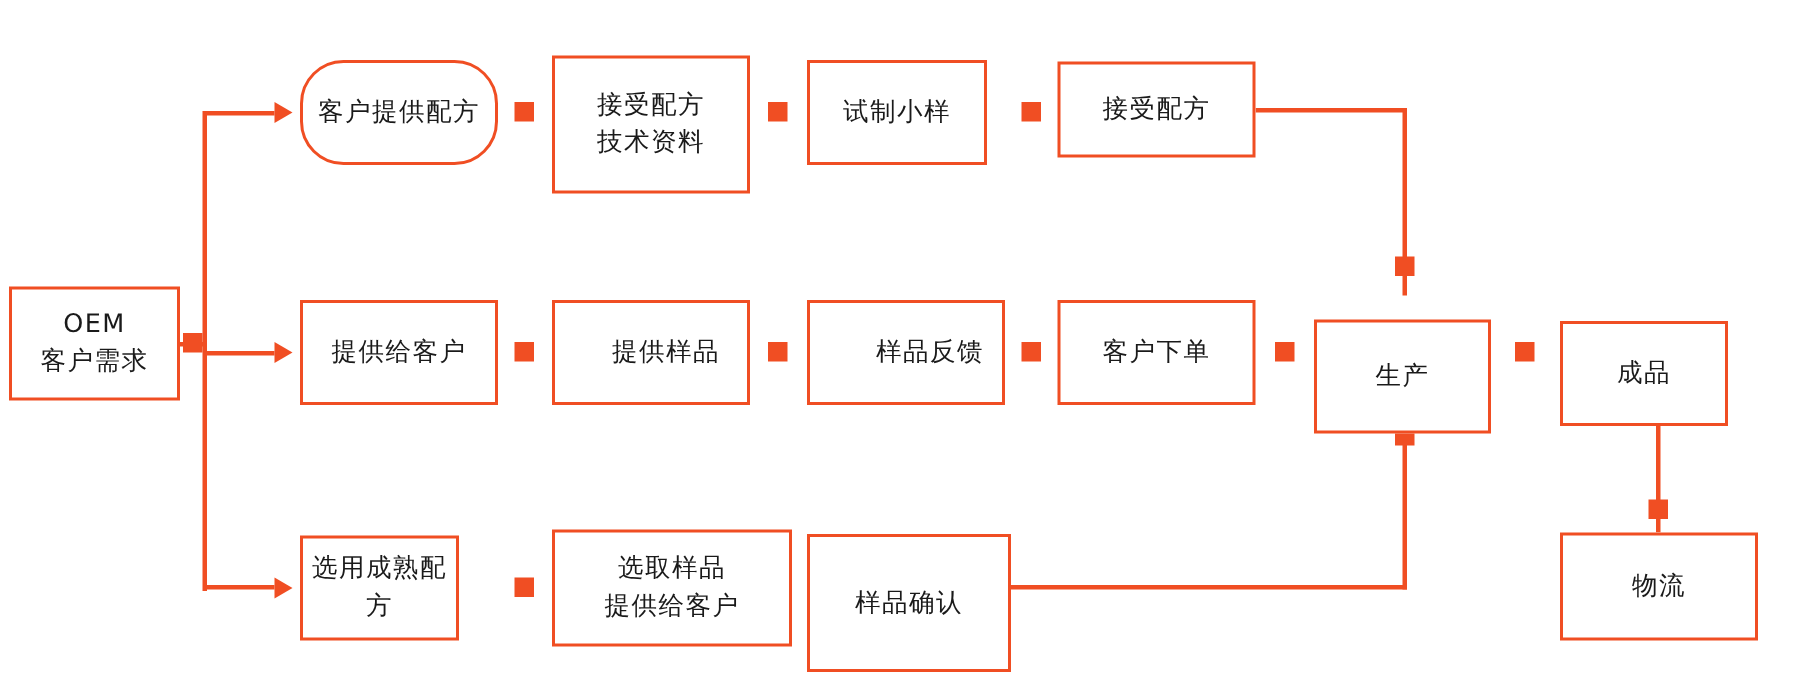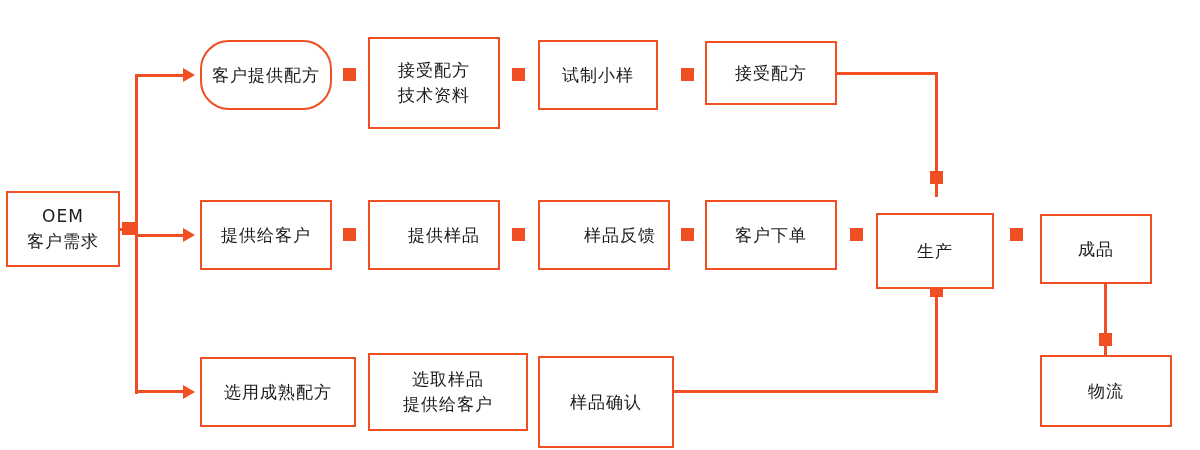--- a/index.html
+++ b/index.html
@@ -40,21 +40,21 @@
   .n-top1{ left:200px;  top:40px;  width:132px; height:70px;border-radius:29px; }
   .n-top2{ left:368px;  top:37px;  width:132px; height:92px; }
   .n-top3{ left:538px;  top:40px;  width:120px; height:70px; }
   .n-top4{ left:705px;  top:41px;  width:132px; height:64px; }
   .n-mid1{ left:200px;  top:200px; width:132px; height:70px; }
   .n-mid2{ left:368px;  top:200px; width:132px; height:70px;padding-left:20px; }
   .n-mid3{ left:538px;  top:200px; width:132px; height:70px;padding-left:32px; }
   .n-mid4{ left:705px;  top:200px; width:132px; height:70px; }
   .n-mid5{ left:876px;  top:197px; width:118px; height:76px;margin-top:16px; }
   .n-mid6{ left:1040px; top:199px; width:112px; height:70px;margin-top:15px; }
-  .n-bot1{ left:200px;  top:357px; width:156px; height:70px;text-align:right; }
+  .n-bot1{ left:200px;  top:357px; width:106px; height:70px; }
   .n-bot2{ left:368px;  top:353px; width:160px; height:78px; }
   .n-bot3{ left:538px;  top:356px; width:136px; height:92px; }
   .n-bot4{ left:1040px; top:355px; width:132px; height:72px;text-align:center; }
 
   
   .l-oem-stub  { left:120px; top:228px; width:17px;  height:3px; }
   .sq-oem      { left:122px; top:222px; }
   .l-branch-v  { left:135px; top:74px;  width:3px;   height:320px; }
   .l-stub1     { left:137px; top:74px;  width:46px;  height:3px; }
   .l-stub2     { left:137px; top:234px; width:46px;  height:3px; }

